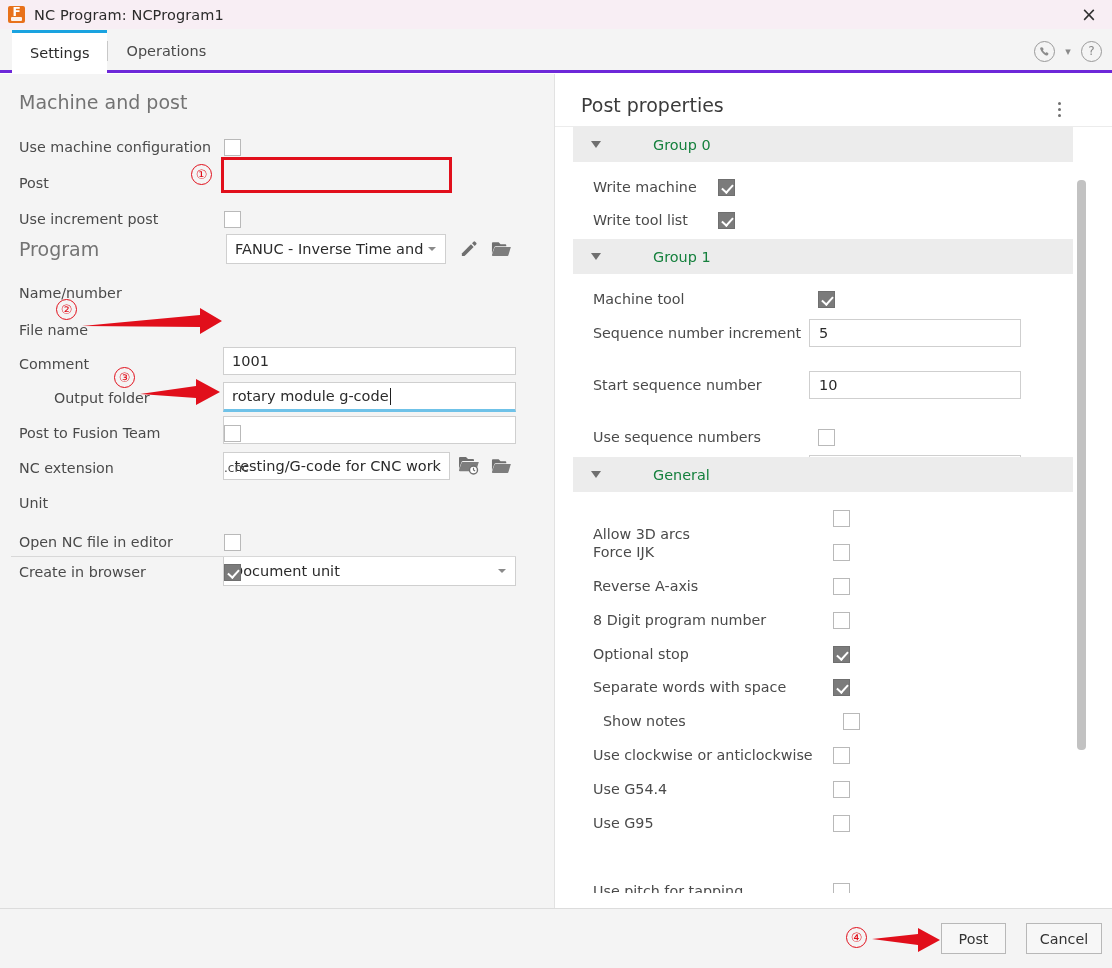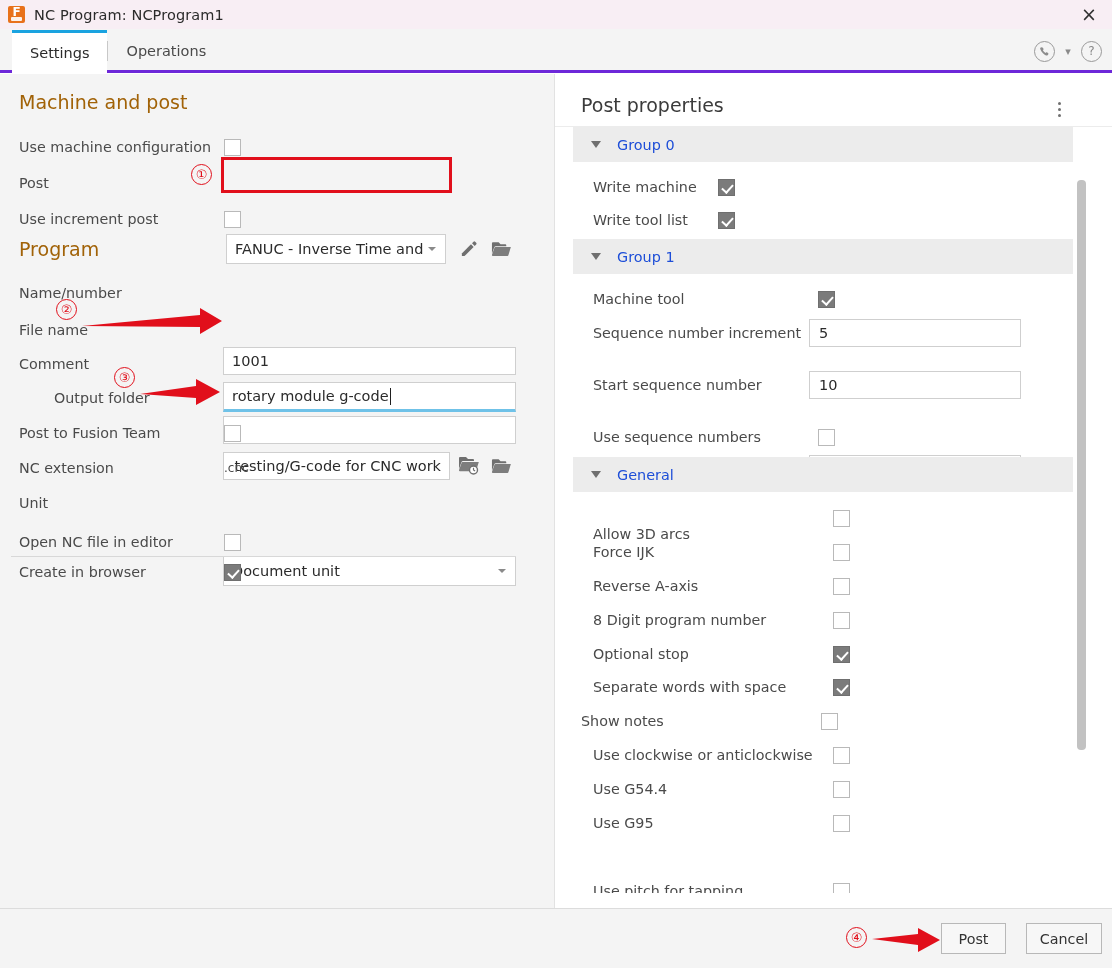--- a/index.html
+++ b/index.html
@@ -111,21 +111,21 @@
   }
   .right-panel {
     position: absolute; left: 554px; top: 74px;
     width: 558px; height: 834px;
     background: #ffffff;
     border-left: 1px solid #e2e2e2;
   }
 
   
   .section-head {
-    font-size: 19px; color: #a16207;
+    font-size: 19px; color: #737373;
     font-weight: normal;
   }
   .row {
     position: absolute;
     display: flex; align-items: center;
     height: 26px;
   }
   .lbl {
     font-size: 14.3px; color: #4a4a4a;
     white-space: nowrap;
@@ -214,21 +214,21 @@
     background: #ececec;
     display: flex; align-items: center;
   }
   .grp .tri {
     margin-left: 18px; margin-right: 16px;
     width: 0; height: 0;
     border-left: 5.5px solid transparent;
     border-right: 5.5px solid transparent;
     border-top: 7px solid #6f6f6f;
   }
-  .grp .glabel { font-size: 14.4px; color: #1d4ed8; }
+  .grp .glabel { font-size: 14.4px; color: #15803d; margin-left: 36px; }
   .prow {
     position: absolute;
     display: flex; align-items: center;
     height: 24px;
   }
   .prow .plbl { font-size: 14.3px; color: #4a4a4a; white-space: nowrap; }
   .pnum {
     background: #ffffff; border: 1px solid #cfcfcf;
     height: 28px; width: 212px;
     font-size: 14.5px; color: #2b2b2b;
@@ -486,21 +486,21 @@
         <span class="cbx"></span>
       </div>
       <div class="prow" style="left:38px;top:515px;width:460px;">
         <span class="plbl" style="width:240px;">Optional stop</span>
         <span class="cbx checked"></span>
       </div>
       <div class="prow" style="left:38px;top:548px;width:460px;">
         <span class="plbl" style="width:240px;">Separate words with space</span>
         <span class="cbx checked"></span>
       </div>
-      <div class="prow" style="left:26px;top:582px;width:460px;">
+      <div class="prow" style="left:48px;top:582px;width:460px;">
         <span class="plbl" style="width:240px;">Show notes</span>
         <span class="cbx"></span>
       </div>
       <div class="prow" style="left:38px;top:616px;width:460px;">
         <span class="plbl" style="width:240px;">Use clockwise or anticlockwise</span>
         <span class="cbx"></span>
       </div>
       <div class="prow" style="left:38px;top:650px;width:460px;">
         <span class="plbl" style="width:240px;">Use G54.4</span>
         <span class="cbx"></span>

